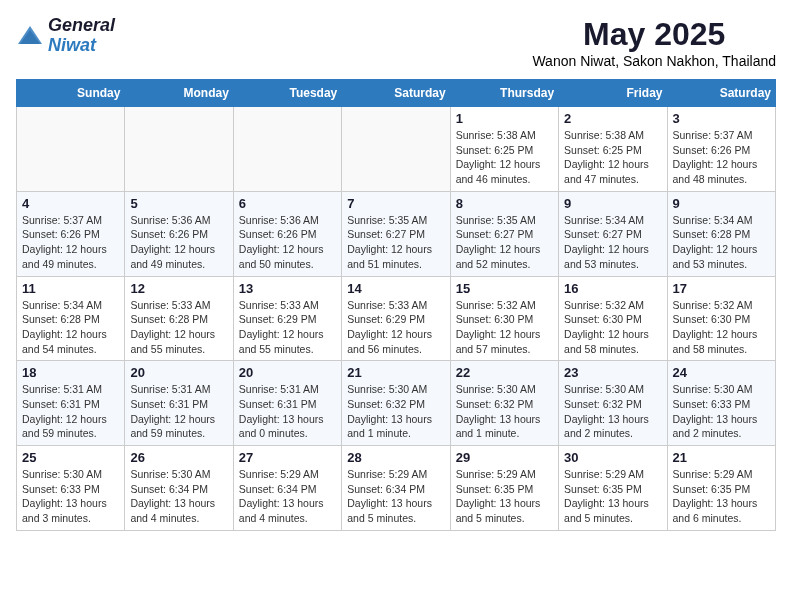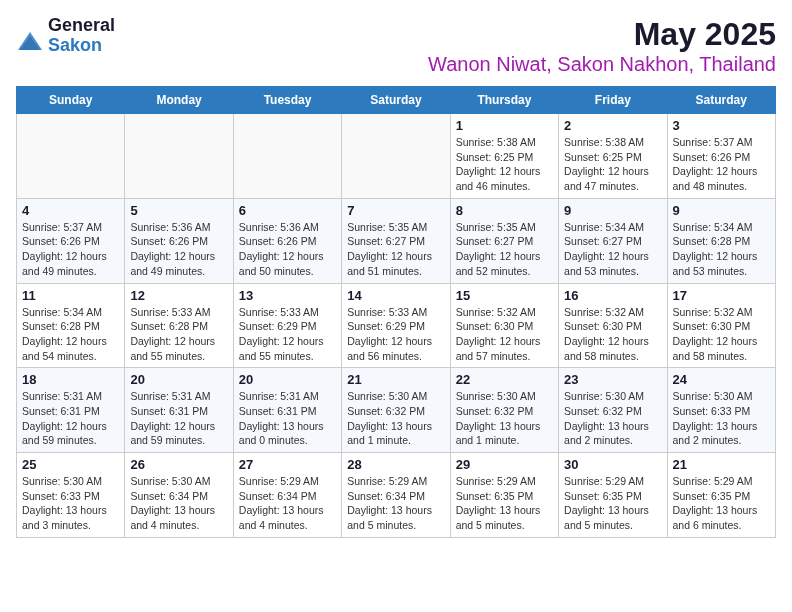--- a/index.html
+++ b/index.html
@@ -11,21 +11,22 @@
       padding: 16px;
     }
     .header-area {
       display: flex;
       justify-content: space-between;
       align-items: flex-start;
       margin-bottom: 10px;
     }
     .logo {
       display: flex;
-      align-items: flex-end;
+      align-items: center;
+      font-style: italic;
     }
     .logo-text {
       display: flex;
       flex-direction: column;
       line-height: 1.1;
     }
     .logo-general {
       font-size: 18px;
       font-weight: bold;
       color: #1a1a2e;
@@ -40,35 +41,36 @@
       height: 28px;
       margin-right: 4px;
     }
     .title-area {
       text-align: right;
     }
     .month-title {
       font-size: 32px;
       font-weight: bold;
       color: #1a1a2e;
+      text-align: center;
     }
     .location-title {
-      font-size: 20px;
-      color: #a21caf;
+      font-size: 14px;
+      color: #000000;
     }
     .calendar-table {
       width: 100%;
       border-collapse: collapse;
       font-size: 11px;
     }
     .calendar-table th {
       background-color: #2e7abf;
       color: #fff;
       padding: 6px 4px;
-      text-align: center;
+      text-align: right;
       font-size: 12px;
       border: 1px solid #2e7abf;
     }
     .calendar-table td {
       vertical-align: top;
       border: 1px solid #ccc;
       padding: 4px 5px;
       min-height: 70px;
       width: calc(100% / 7);
       background: #fff;
@@ -100,21 +102,21 @@
 
 <div class="header-area">
   <div class="logo">
     <svg class="logo-icon" viewBox="0 0 28 28">
       <rect x="0" y="0" width="28" height="28" fill="white"></rect>
       <polygon points="14,4 26,22 2,22" fill="#2e7abf" opacity="0.85"></polygon>
       <polygon points="14,8 24,22 4,22" fill="#1a5fa0" opacity="0.5"></polygon>
     </svg>
     <div class="logo-text">
       <span class="logo-general">General</span>
-      <span class="logo-blue">Sakon</span>
+      <span class="logo-blue">Niwat</span>
     </div>
   </div>
   <div class="title-area">
     <div class="month-title">May 2025</div>
     <div class="location-title">Wanon Niwat, Sakon Nakhon, Thailand</div>
   </div>
 </div>
 
 <table class="calendar-table">
   <thead>

